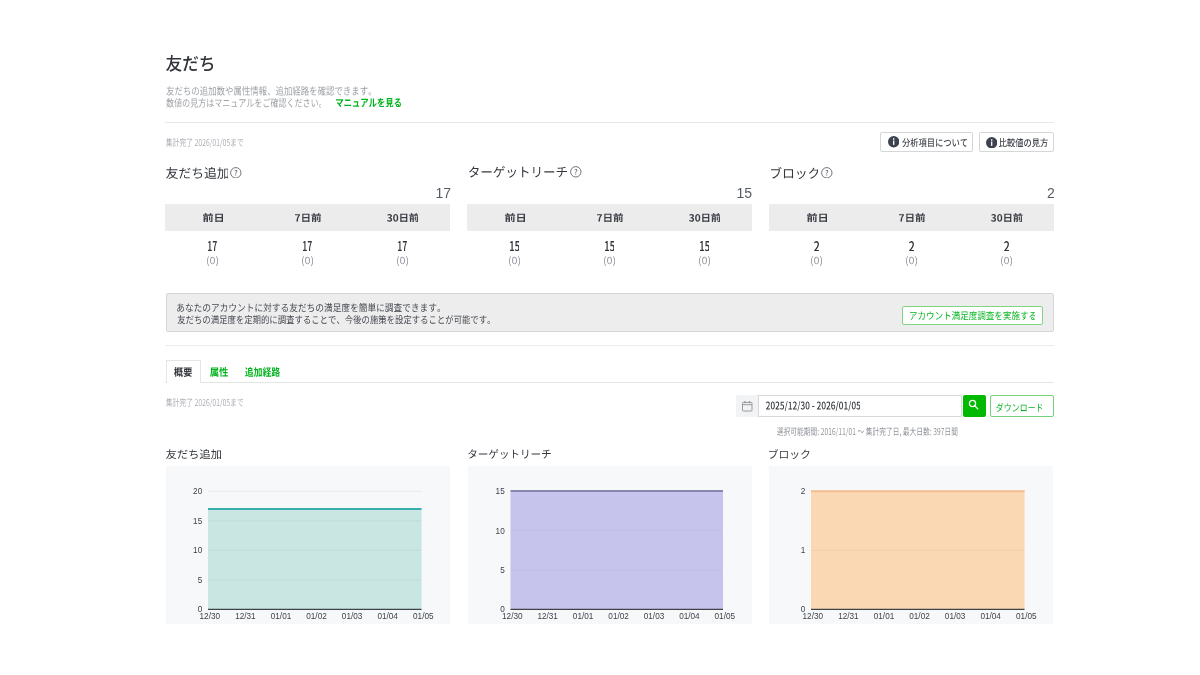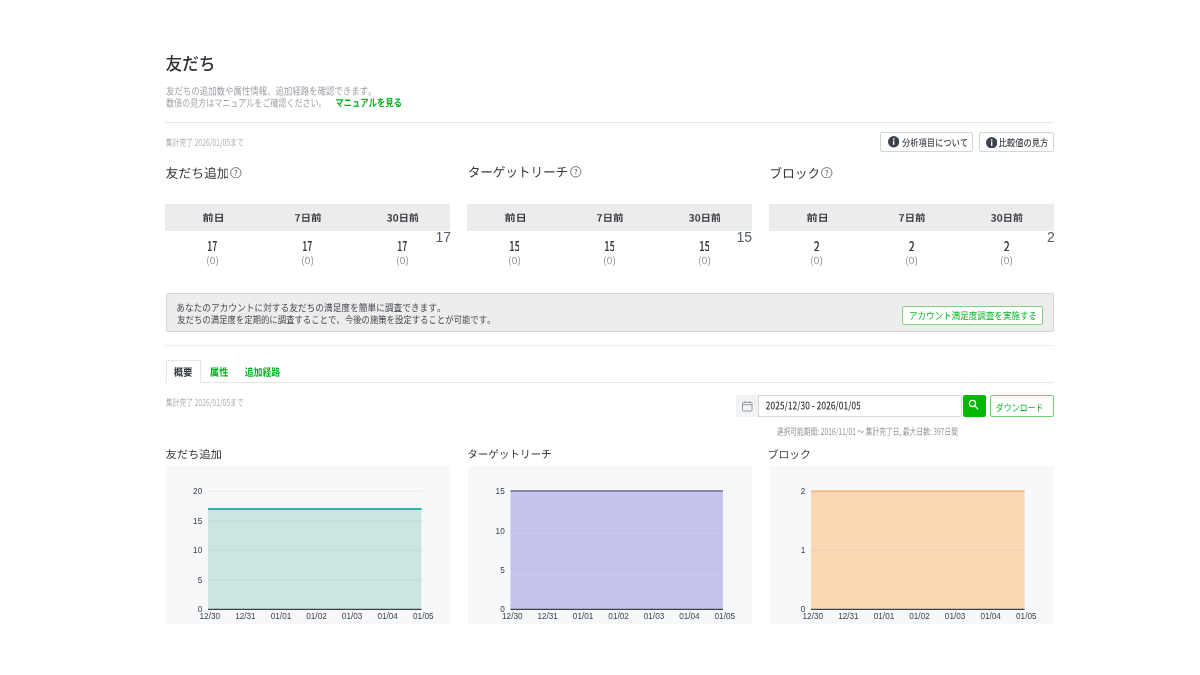--- a/index.html
+++ b/index.html
@@ -1,17 +1,17 @@
 <!DOCTYPE html>
 <html><head><meta charset="utf-8"><style>
 * { margin:0; padding:0; box-sizing:border-box; }
 html,body { width:1200px; height:675px; background:#fff; font-family:"Liberation Sans",sans-serif; overflow:hidden; }
 #page { position:relative; width:1200px; height:675px; }
 .t { position:absolute; }
-.s { position:absolute; line-height:1; white-space:nowrap;margin-top:44px; }
+.s { position:absolute; line-height:1; white-space:nowrap; }
 .box { position:absolute; }
 </style></head><body>
 <div id="page">
 
 <div class="box" style="left:165px;top:121.6px;width:889px;height:1px;background:#e8e8ea"></div>
 <div class="box" style="left:165px;top:345.4px;width:889px;height:1px;background:#ededef"></div>
 
 <div class="box" style="left:880.4px;top:132.2px;width:92.2px;height:20px;border:1px solid #d5d6d8;border-radius:2px;background:#fff"></div>
 <div class="box" style="left:978.9px;top:132.2px;width:75.4px;height:20px;border:1px solid #d5d6d8;border-radius:2px;background:#fff"></div>
 

